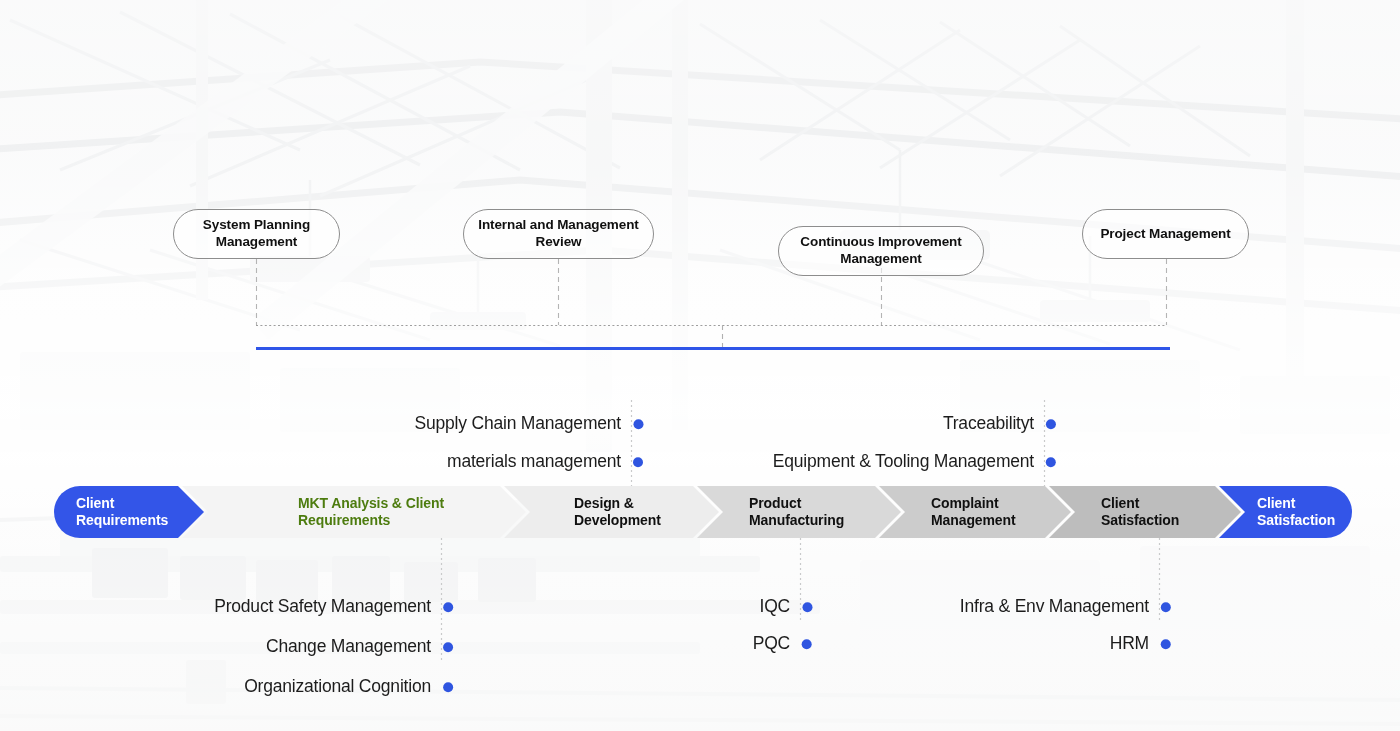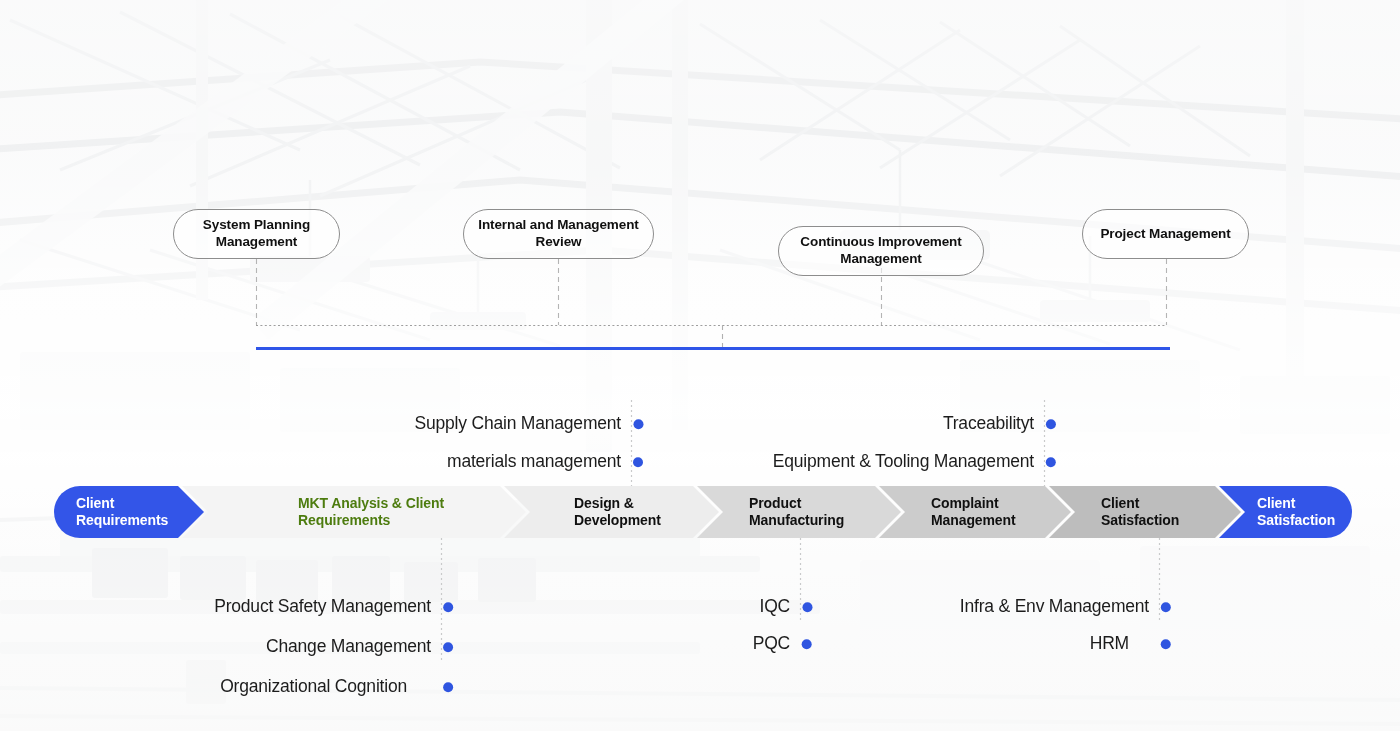--- a/index.html
+++ b/index.html
@@ -336,38 +336,38 @@
   <div class="sat right-align" style="left:453px; top:583px;">
     <span class="sat-text">Product Safety Management</span>
     <span class="sat-dot"></span>
   </div>
 
   <div class="sat right-align" style="left:453px; top:623px;">
     <span class="sat-text">Change Management</span>
     <span class="sat-dot"></span>
   </div>
 
-  <div class="sat right-align" style="left:453px; top:663px;gap:24px;">
+  <div class="sat right-align" style="left:453px; top:663px;">
     <span class="sat-text">Organizational Cognition</span>
     <span class="sat-dot"></span>
   </div>
 
   <div class="sat right-align" style="left:812px; top:583px;">
     <span class="sat-text">IQC</span>
     <span class="sat-dot"></span>
   </div>
 
   <div class="sat right-align" style="left:812px; top:620px;">
     <span class="sat-text">PQC</span>
     <span class="sat-dot"></span>
   </div>
 
   <div class="sat right-align" style="left:1171px; top:583px;">
     <span class="sat-text">Infra &amp; Env Management</span>
     <span class="sat-dot"></span>
   </div>
 
-  <div class="sat right-align" style="left:1171px; top:620px;gap:20px;">
+  <div class="sat right-align" style="left:1171px; top:620px;">
     <span class="sat-text">HRM</span>
     <span class="sat-dot"></span>
   </div>
 
 </div>
 
 </body></html>

